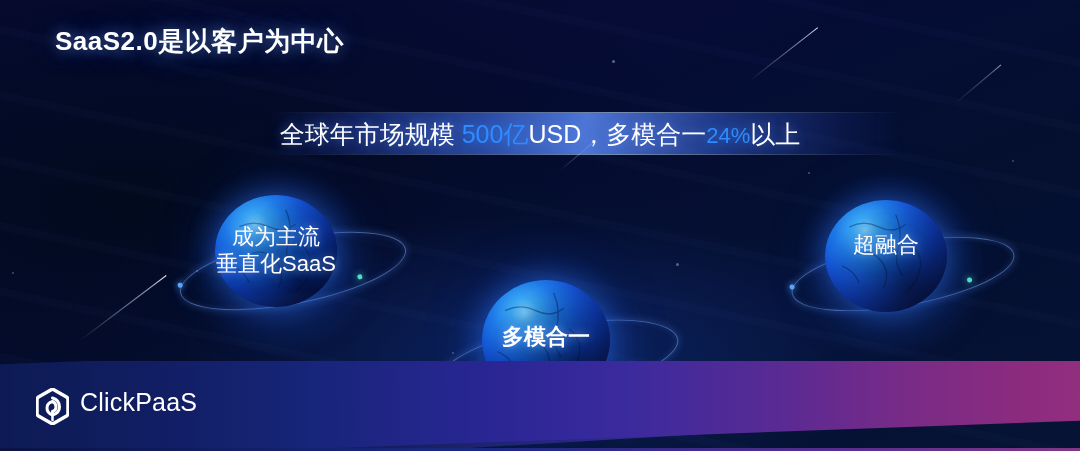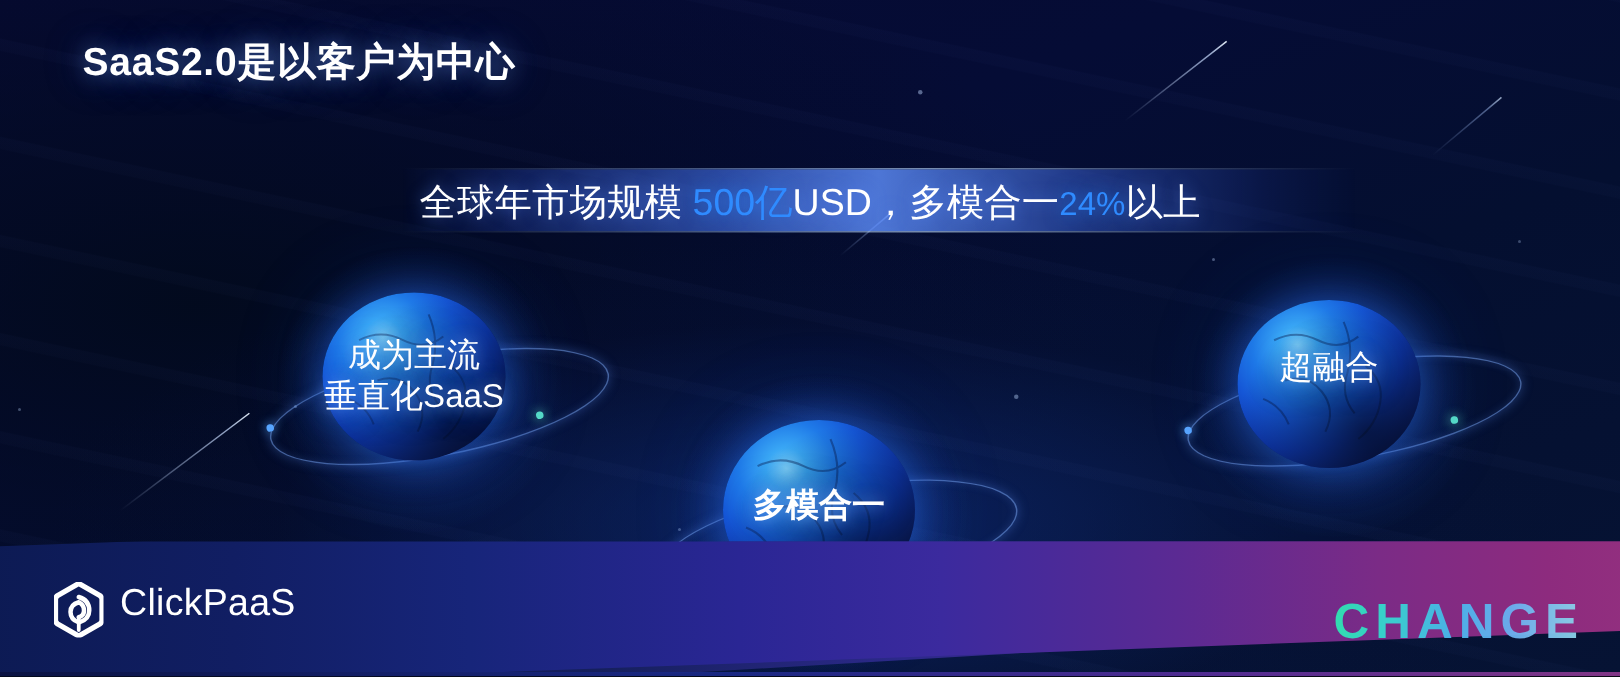--- a/index.html
+++ b/index.html
@@ -372,15 +372,14 @@
 
   <div class="logo">
     <svg class="logo-mark" viewBox="0 0 66 74">
       <path d="M33 2 L61 18 Q64 20 64 23 L64 51 Q64 54 61 56 L33 72 L5 56 Q2 54 2 51 L2 23 Q2 20 5 18 Z" fill="none" stroke="#ffffff" stroke-width="7" stroke-linejoin="round"></path>
       <path d="M33 20 Q47 24 47 38 Q47 50 33 54 Q22 50 22 40 Q22 30 33 27 Q40 30 40 38 Q40 45 33 47" fill="none" stroke="#ffffff" stroke-width="6" stroke-linecap="round" stroke-linejoin="round"></path>
       <path d="M33 47 L33 64" stroke="#ffffff" stroke-width="5" stroke-linecap="round"></path>
     </svg>
     <span class="logo-text">ClickPaaS</span>
   </div>
 
-  <div class="change">CHANGE</div>
 
 </div>
 
 </body></html>

